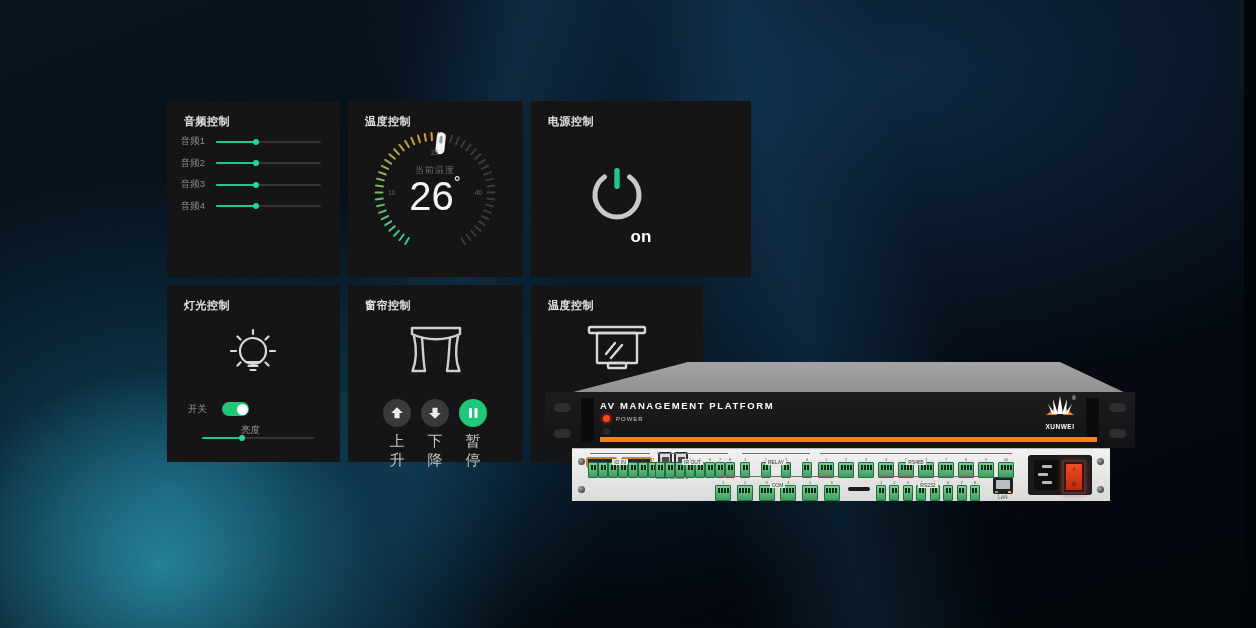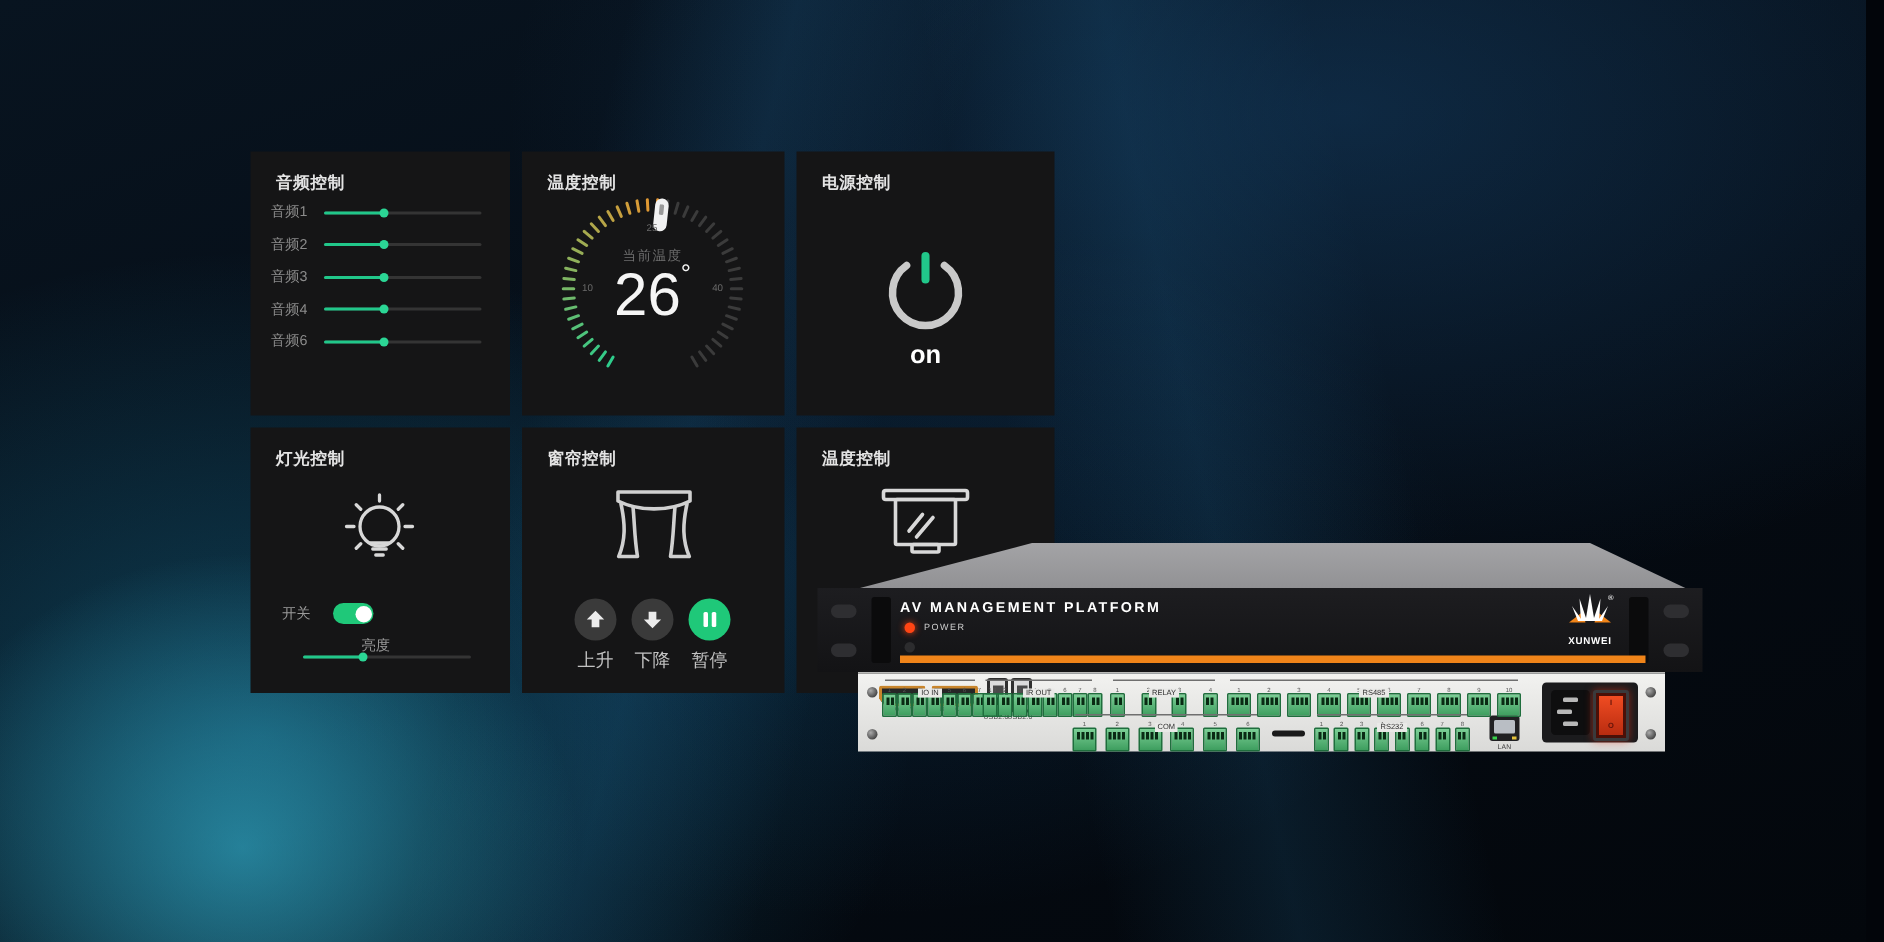--- a/index.html
+++ b/index.html
@@ -12,21 +12,21 @@
       radial-gradient(620px 360px at 46% 60%, rgba(22,95,150,.22), transparent 65%),
       linear-gradient(104deg, transparent 30%, rgba(45,135,195,.16) 38%, transparent 47%),
       linear-gradient(78deg, transparent 54%, rgba(45,145,205,.14) 63%, transparent 73%),
       linear-gradient(160deg,#081420 0%, #050b13 55%, #03070c 100%);
   }
 
   
   .panel{position:absolute;width:173px;height:176px;background:#151516;color:#ddd;}
   #p-audio  {left:167px;top:101px;}
   #p-temp   {left:348px;top:101px;width:175px;}
-  #p-power  {left:531px;top:101px;width:172px;}
+  #p-power  {left:531px;top:101px;width:172px;padding-left:48px;}
   #p-light  {left:167px;top:285px;height:177px;}
   #p-curtain{left:348px;top:285px;width:175px;height:177px;}
   #p-screen {left:531px;top:285px;width:172px;height:177px;}
   .panel-title{position:absolute;left:17px;top:13px;font-size:11px;font-weight:bold;
     color:#e4e4e4;letter-spacing:.5px;}
 
   
   .audio-rows{position:absolute;left:0;top:30px;right:0;}
   .audio-row{display:flex;align-items:center;height:21.5px;}
   .s-label{width:38px;text-align:right;margin-right:11px;font-size:9.5px;color:#8b8b8b;flex:none;}
@@ -57,21 +57,21 @@
   .lc-label{width:26px;font-size:9.5px;color:#9a9a9a;margin-right:8px;}
   .toggle{position:relative;width:27px;height:14px;border-radius:7px;background:#1fc879;cursor:pointer;}
   .toggle-knob{position:absolute;right:1.5px;top:1.5px;width:11px;height:11px;border-radius:50%;background:#fff;}
   .lc-row2 .s-track{width:112px;}
 
   
   .curtain-icon{position:absolute;left:57px;top:37px;}
   .c-btn{position:absolute;width:28px;height:28px;border-radius:50%;background:#3a3a3a;top:114px;
     display:flex;align-items:center;justify-content:center;cursor:pointer;}
   .c-btn.green{background:#1fc879;}
-  .c-lab{position:absolute;top:147px;width:28px;text-align:center;font-size:12px;color:#c2c2c2;}
+  .c-lab{position:absolute;top:147px;width:28px;text-align:center;font-size:15px;color:#c2c2c2;}
   .cb1{left:35px;} .cb2{left:73px;} .cb3{left:111px;}
 
   
   .screen-icon{position:absolute;left:55px;top:38px;}
 
   
   #device{position:absolute;left:540px;top:350px;width:600px;height:150px;}
   .dev-top{position:absolute;left:0;top:0;width:600px;height:46px;
     background:linear-gradient(#ababad,#8f8f92);
     clip-path:polygon(148px 12px,520px 12px,592px 46px,18px 46px);}
@@ -150,27 +150,20 @@
           </div>
         <div class="audio-row">
             <span class="s-label">音频3</span>
             <span class="s-track">
               <span class="s-fill" style="width: 38%;"></span>
               <span class="s-dot" style="left: 38%;"></span>
             </span>
           </div>
         <div class="audio-row">
             <span class="s-label">音频4</span>
-            <span class="s-track">
-              <span class="s-fill" style="width: 38%;"></span>
-              <span class="s-dot" style="left: 38%;"></span>
-            </span>
-          </div>
-        <div class="audio-row">
-            <span class="s-label">音频6</span>
             <span class="s-track">
               <span class="s-fill" style="width: 38%;"></span>
               <span class="s-dot" style="left: 38%;"></span>
             </span>
           </div>
       </div>
     </div>
 
     <div class="panel" id="p-temp">
       <div class="panel-title">温度控制</div>

